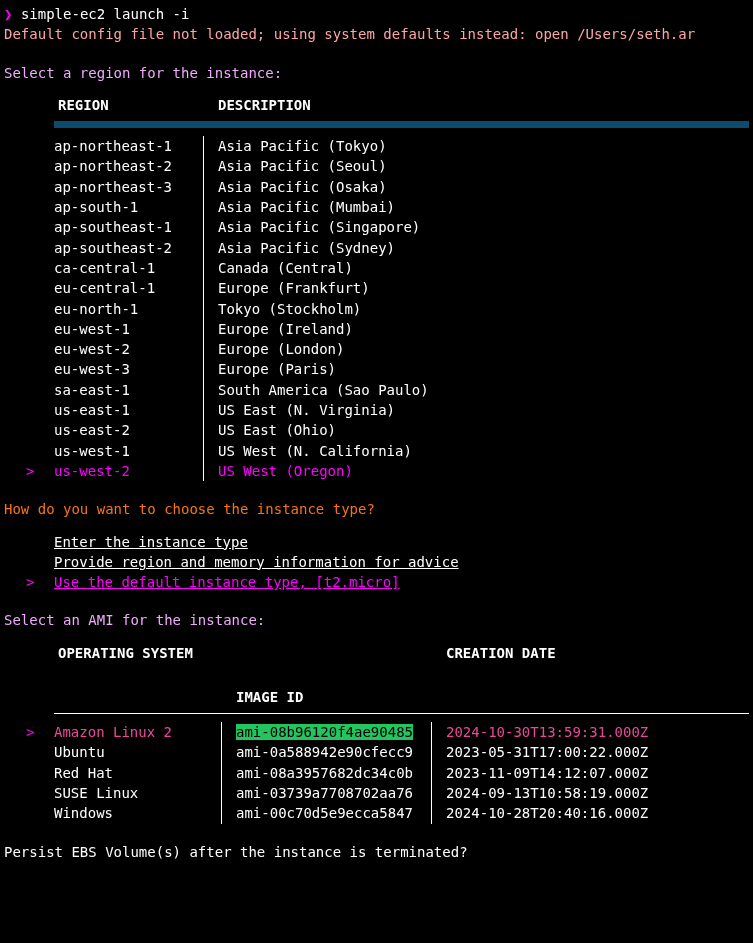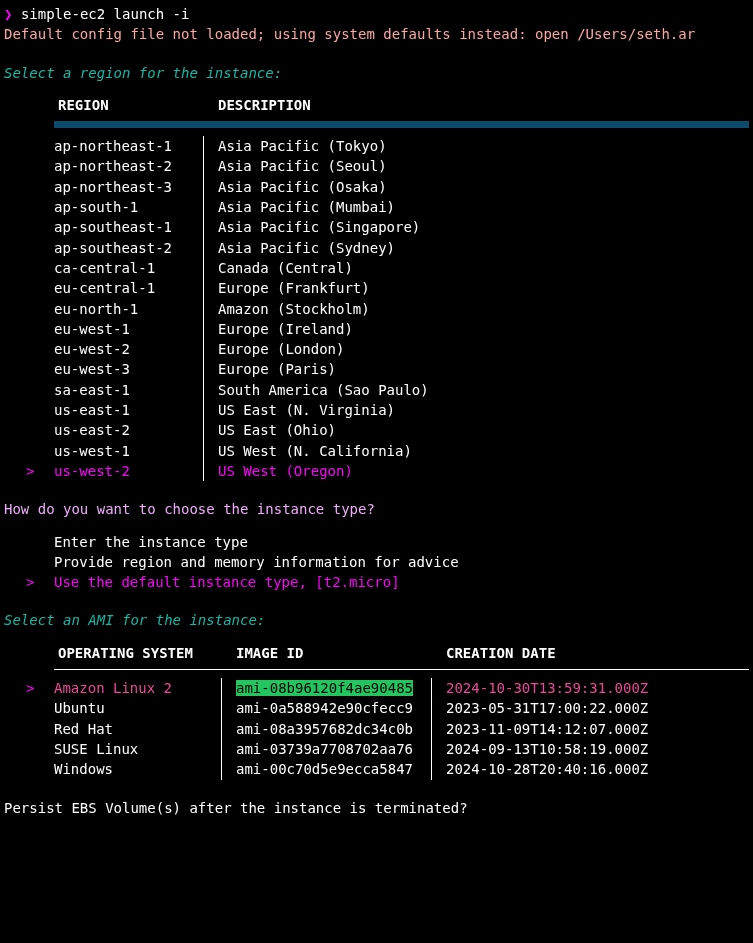--- a/index.html
+++ b/index.html
@@ -20,23 +20,22 @@
       color: #ff00ff;
     }
     .command {
       color: #fff;
     }
     .warning-line {
       color: #fca5a5;
       margin-bottom: 18px;
     }
     .section-title {
-      color: #14b8a6;
+      color: #f0abfc;
       margin-bottom: 12px;
-      font-style: italic;
     }
     .table {
       margin-left: 50px;
       margin-bottom: 18px;
     }
     .table-header {
       display: flex;
       font-weight: bold;
       color: #fff;
       padding-bottom: 6px;
@@ -69,30 +68,31 @@
     }
     .selected-row {
       color: #ff00ff;
     }
     .caret {
       position: absolute;
       left: -28px;
       color: #ff00ff;
     }
     .question {
-      color: #f0abfc;
+      color: #f97316;
       margin-bottom: 12px;
     }
     .options {
       margin-left: 50px;
       margin-bottom: 18px;
     }
     .option {
       color: #fff;
       position: relative;
+      text-decoration: underline;
     }
     .option.selected {
       color: #ff00ff;
     }
     .ami-table {
       margin-left: 50px;
       margin-bottom: 18px;
     }
     .ami-header {
       display: flex;
@@ -111,20 +111,21 @@
       width: 168px;
       padding-left: 4px;
     }
     .col-os {
       width: 168px;
       border-right: 1px solid #fff;
     }
     .col-imgid-h {
       width: 210px;
       padding-left: 14px;
+      margin-top: 44px;
     }
     .col-imgid {
       width: 210px;
       padding-left: 14px;
       border-right: 1px solid #fff;
     }
     .col-date-h {
       padding-left: 14px;
     }
     .col-date {
@@ -192,21 +193,21 @@
         <div class="table-row row-with-caret">
           <div class="col-region">ca-central-1</div>
           <div class="col-desc">Canada (Central)</div>
         </div>
         <div class="table-row row-with-caret">
           <div class="col-region">eu-central-1</div>
           <div class="col-desc">Europe (Frankfurt)</div>
         </div>
         <div class="table-row row-with-caret">
           <div class="col-region">eu-north-1</div>
-          <div class="col-desc">Amazon (Stockholm)</div>
+          <div class="col-desc">Tokyo (Stockholm)</div>
         </div>
         <div class="table-row row-with-caret">
           <div class="col-region">eu-west-1</div>
           <div class="col-desc">Europe (Ireland)</div>
         </div>
         <div class="table-row row-with-caret">
           <div class="col-region">eu-west-2</div>
           <div class="col-desc">Europe (London)</div>
         </div>
         <div class="table-row row-with-caret">

